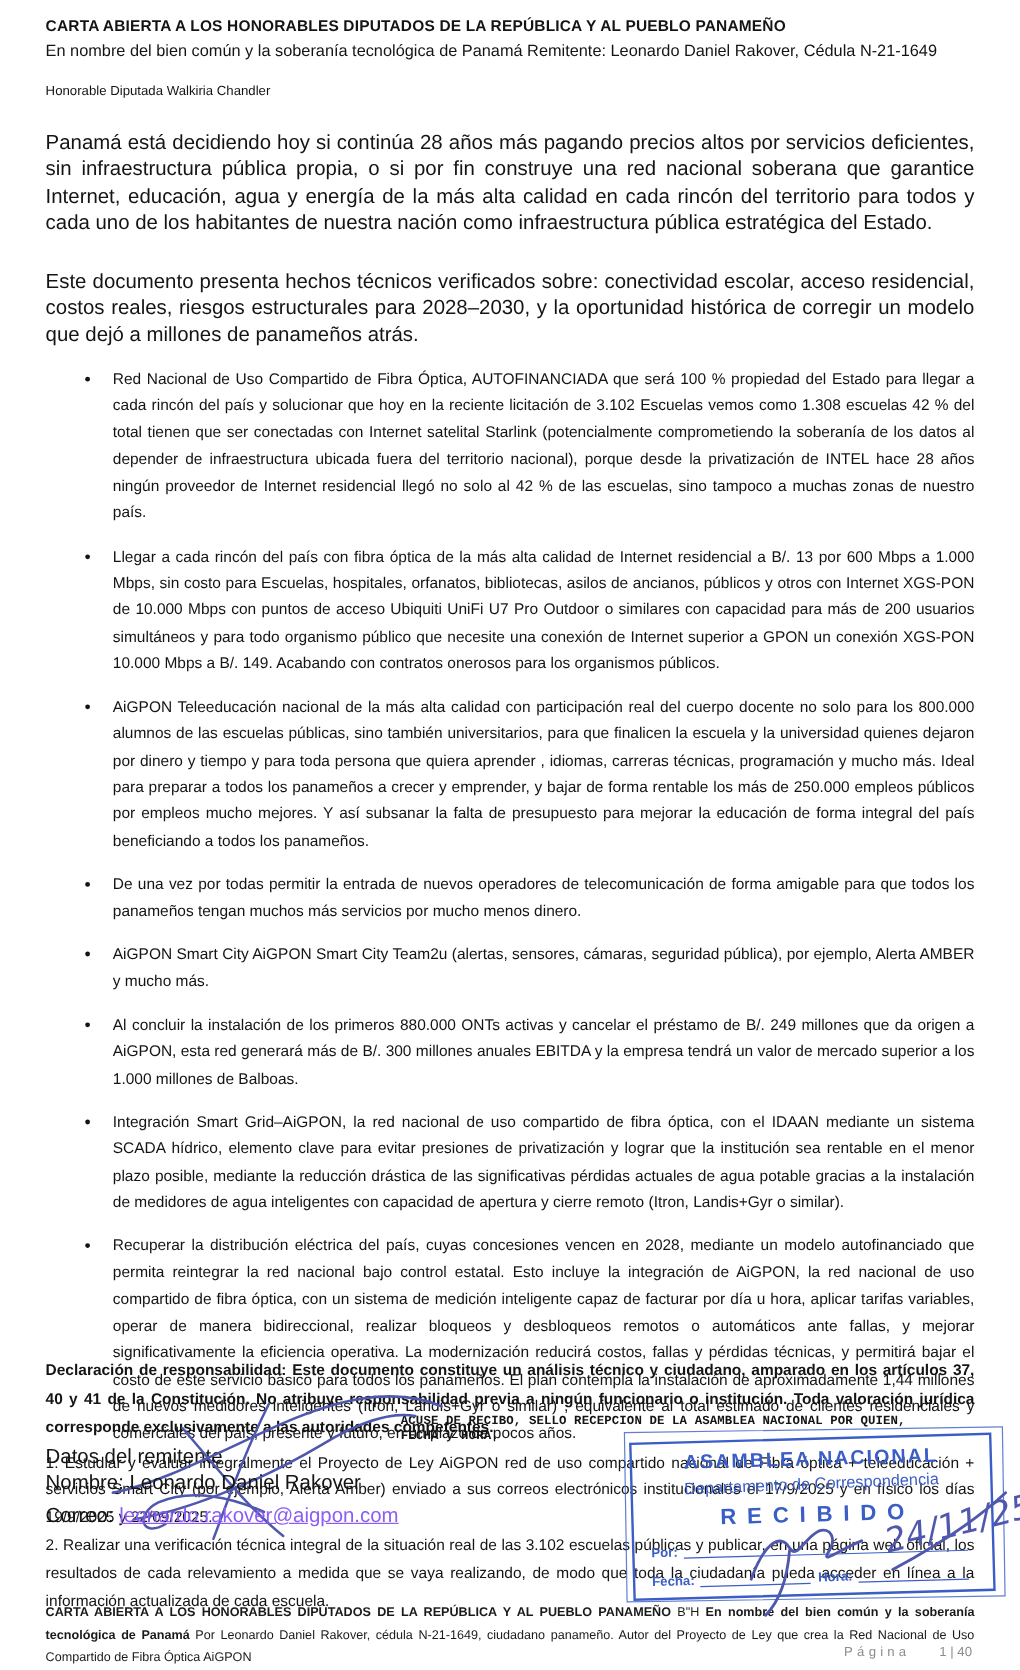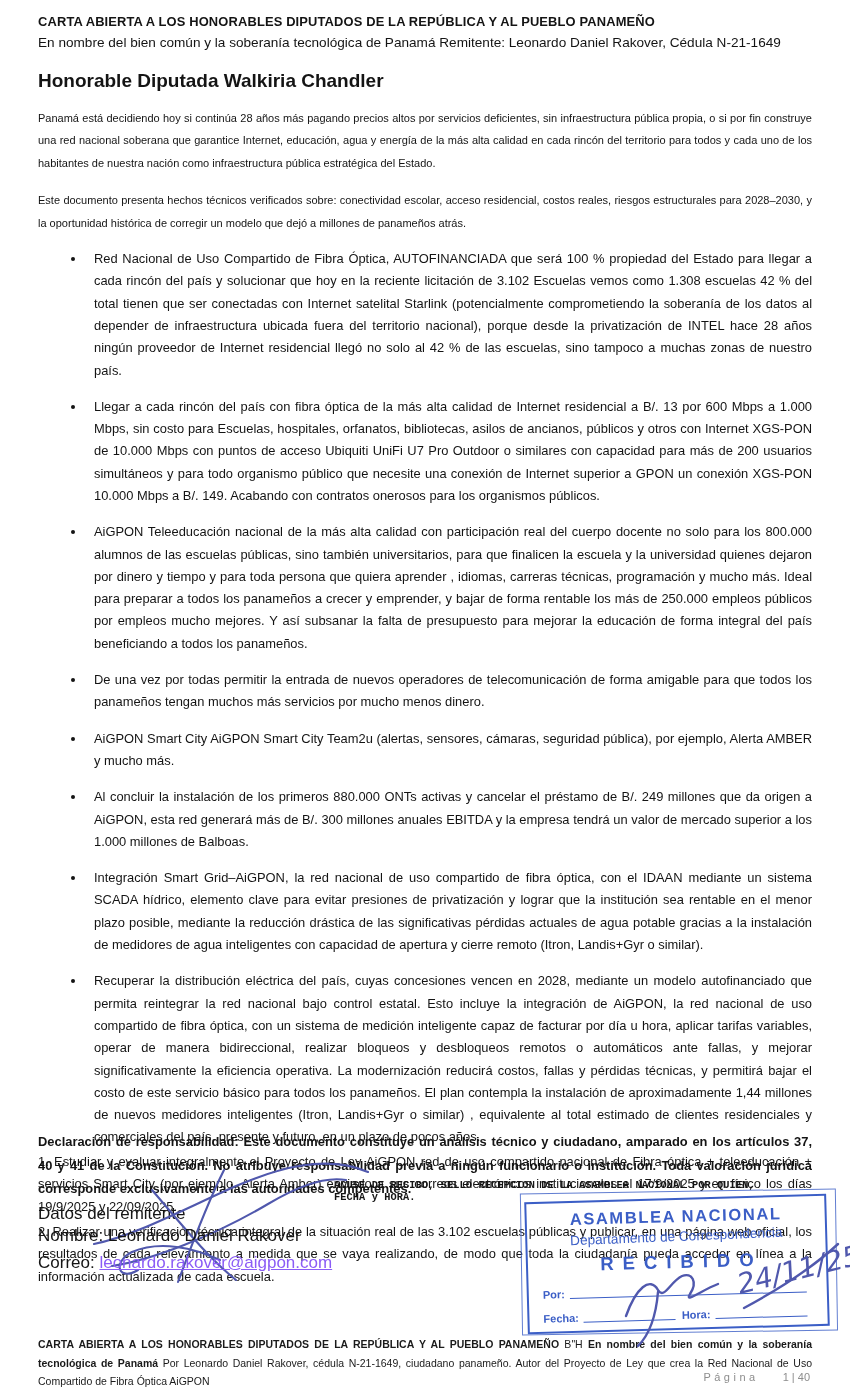--- a/index.html
+++ b/index.html
@@ -9,24 +9,24 @@
     margin:0 auto;
     background:#ffffff;
     font-family:"Liberation Sans", sans-serif;
     color:#141414;
     box-sizing:border-box;
     padding:12px 38px 0 38px;
     overflow:hidden;
   }
   .doc-title { font-size:12.9px; font-weight:bold; letter-spacing:.15px; margin:2px 0 0 0; }
   .doc-subtitle { font-size:13.6px; margin:6px 0 0 0; }
-  .recipient-name { font-size:19px; font-weight:bold; margin:20px 0 0 0; }
+  .recipient-name { font-size:11px; font-weight:normal; margin:20px 0 0 0; }
   .recipient-role { font-size:15px; margin:8px 0 0 0; }
 
-  p.body { font-size:11px; line-height:22.4px; text-align:justify; margin:15px 0 0 0; }
+  p.body { font-size:17px; line-height:22.4px; text-align:justify; margin:26px 0 0 0; }
   p.lead { text-align:left; }
 
   ul.bullets { margin:8px 0 0 0; padding:0 0 0 48px; }
   ul.bullets li {
     font-size:12.9px; line-height:22.3px; text-align:justify;
     margin:14px 0 0 0; padding-left:8px;
   }
 
   .petitions-heading { text-align:center; font-weight:bold; font-size:13.2px; margin:20px 0 4px 0; }
   .petition { font-size:12.9px; line-height:22.6px; text-align:justify; margin:2px 0 0 0; }

